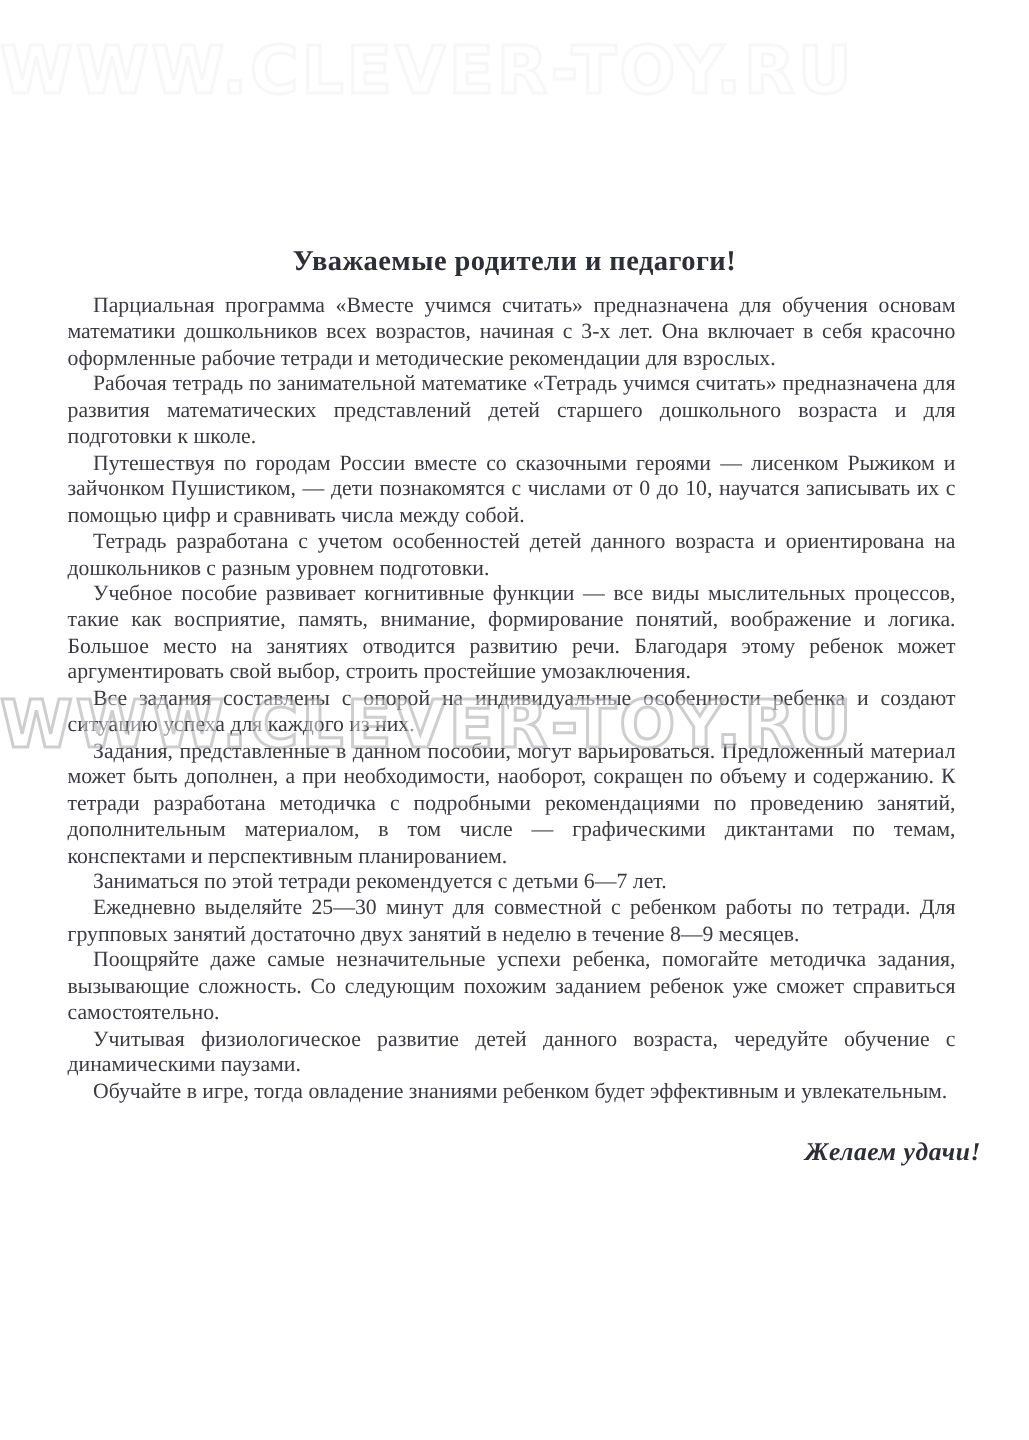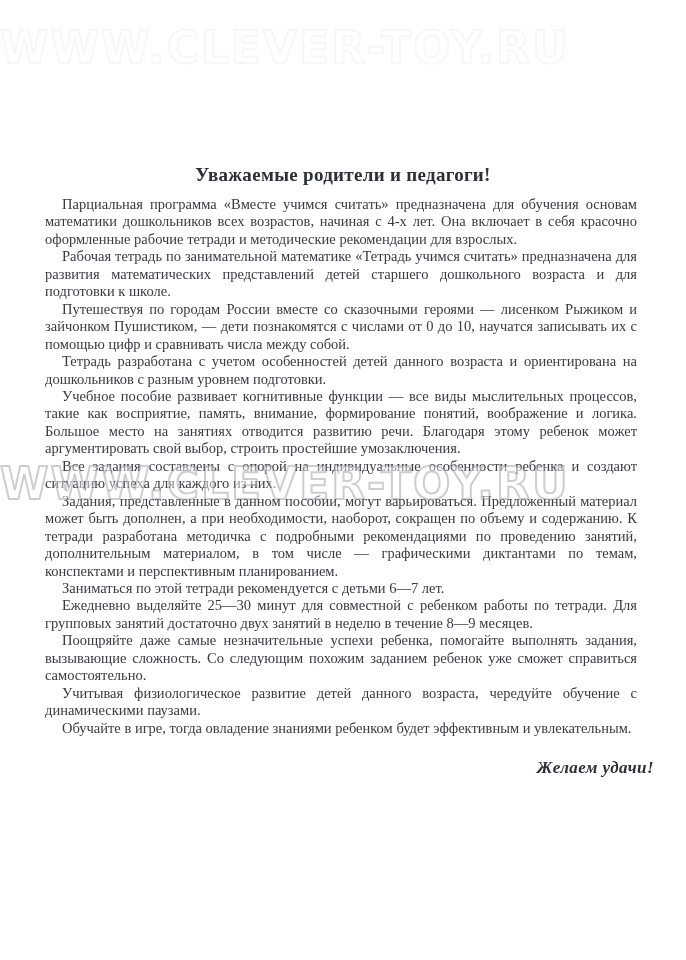--- a/index.html
+++ b/index.html
@@ -81,30 +81,30 @@
 </head>
 <body>
 
 <div class="page">
 
   <div class="watermark watermark-top">WWW.CLEVER-TOY.RU</div>
 
   <h1 class="page-title">Уважаемые родители и педагоги!</h1>
 
   <div class="body-text">
-    <p>Парциальная программа «Вместе учимся считать» предназначена для обучения основам математики дошкольников всех возрастов, начиная с 4-х лет. Она включает в себя красочно оформленные рабочие тетради и методические рекомендации для взрослых.</p>
+    <p>Парциальная программа «Вместе учимся считать» предназначена для обучения основам математики дошкольников всех возрастов, начиная с 3-х лет. Она включает в себя красочно оформленные рабочие тетради и методические рекомендации для взрослых.</p>
     <p>Рабочая тетрадь по занимательной математике «Тетрадь учимся считать» предназначена для развития математических представлений детей старшего дошкольного возраста и для подготовки к школе.</p>
     <p>Путешествуя по городам России вместе со сказочными героями — лисенком Рыжиком и зайчонком Пушистиком, — дети познакомятся с числами от 0 до 10, научатся записывать их с помощью цифр и сравнивать числа между собой.</p>
     <p>Тетрадь разработана с учетом особенностей детей данного возраста и ориентирована на дошкольников с разным уровнем подготовки.</p>
     <p>Учебное пособие развивает когнитивные функции — все виды мыслительных процессов, такие как восприятие, память, внимание, формирование понятий, воображение и логика. Большое место на занятиях отводится развитию речи. Благодаря этому ребенок может аргументировать свой выбор, строить простейшие умозаключения.</p>
     <p>Все задания составлены с опорой на индивидуальные особенности ребенка и создают ситуацию успеха для каждого из них.</p>
     <p>Задания, представленные в данном пособии, могут варьироваться. Предложенный материал может быть дополнен, а при необходимости, наоборот, сокращен по объему и содержанию. К тетради разработана методичка с подробными рекомендациями по проведению занятий, дополнительным материалом, в том числе — графическими диктантами по темам, конспектами и перспективным планированием.</p>
     <p>Заниматься по этой тетради рекомендуется с детьми 6—7 лет.</p>
     <p>Ежедневно выделяйте 25—30 минут для совместной с ребенком работы по тетради. Для групповых занятий достаточно двух занятий в неделю в течение 8—9 месяцев.</p>
-    <p>Поощряйте даже самые незначительные успехи ребенка, помогайте выполнять задания, вызывающие сложность. Со следующим похожим заданием ребенок уже сможет справиться самостоятельно.</p>
+    <p>Поощряйте даже самые незначительные успехи ребенка, помогайте методичка задания, вызывающие сложность. Со следующим похожим заданием ребенок уже сможет справиться самостоятельно.</p>
     <p>Учитывая физиологическое развитие детей данного возраста, чередуйте обучение с динамическими паузами.</p>
     <p>Обучайте в игре, тогда овладение знаниями ребенком будет эффективным и увлекательным.</p>
   </div>
 
   <div class="watermark watermark-middle">WWW.CLEVER-TOY.RU</div>
 
   <div class="signature">Желаем удачи!</div>
 
 </div>
 

